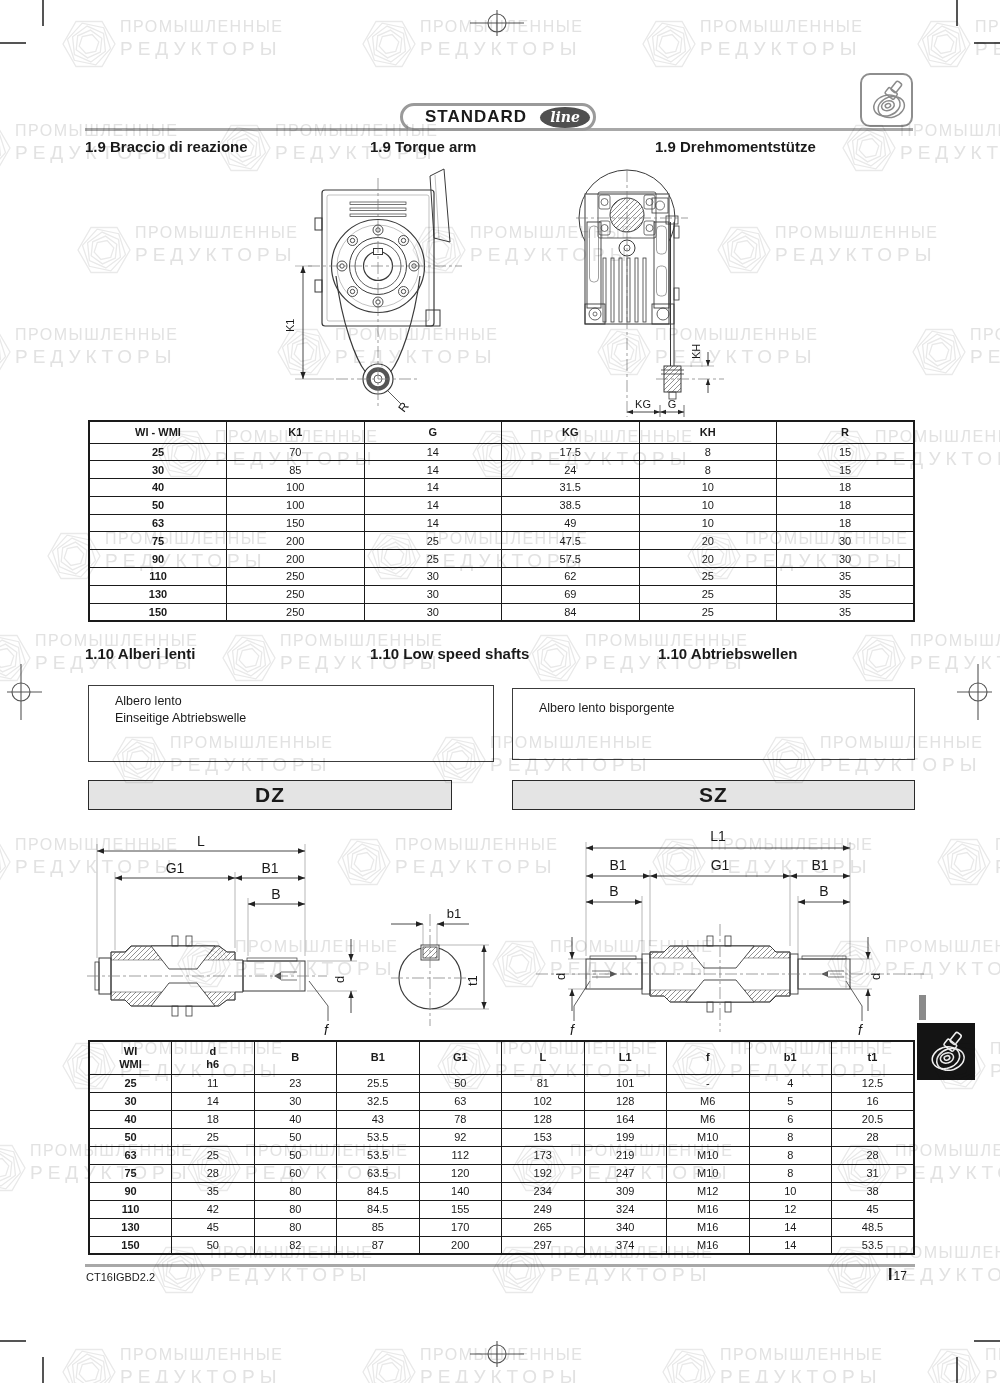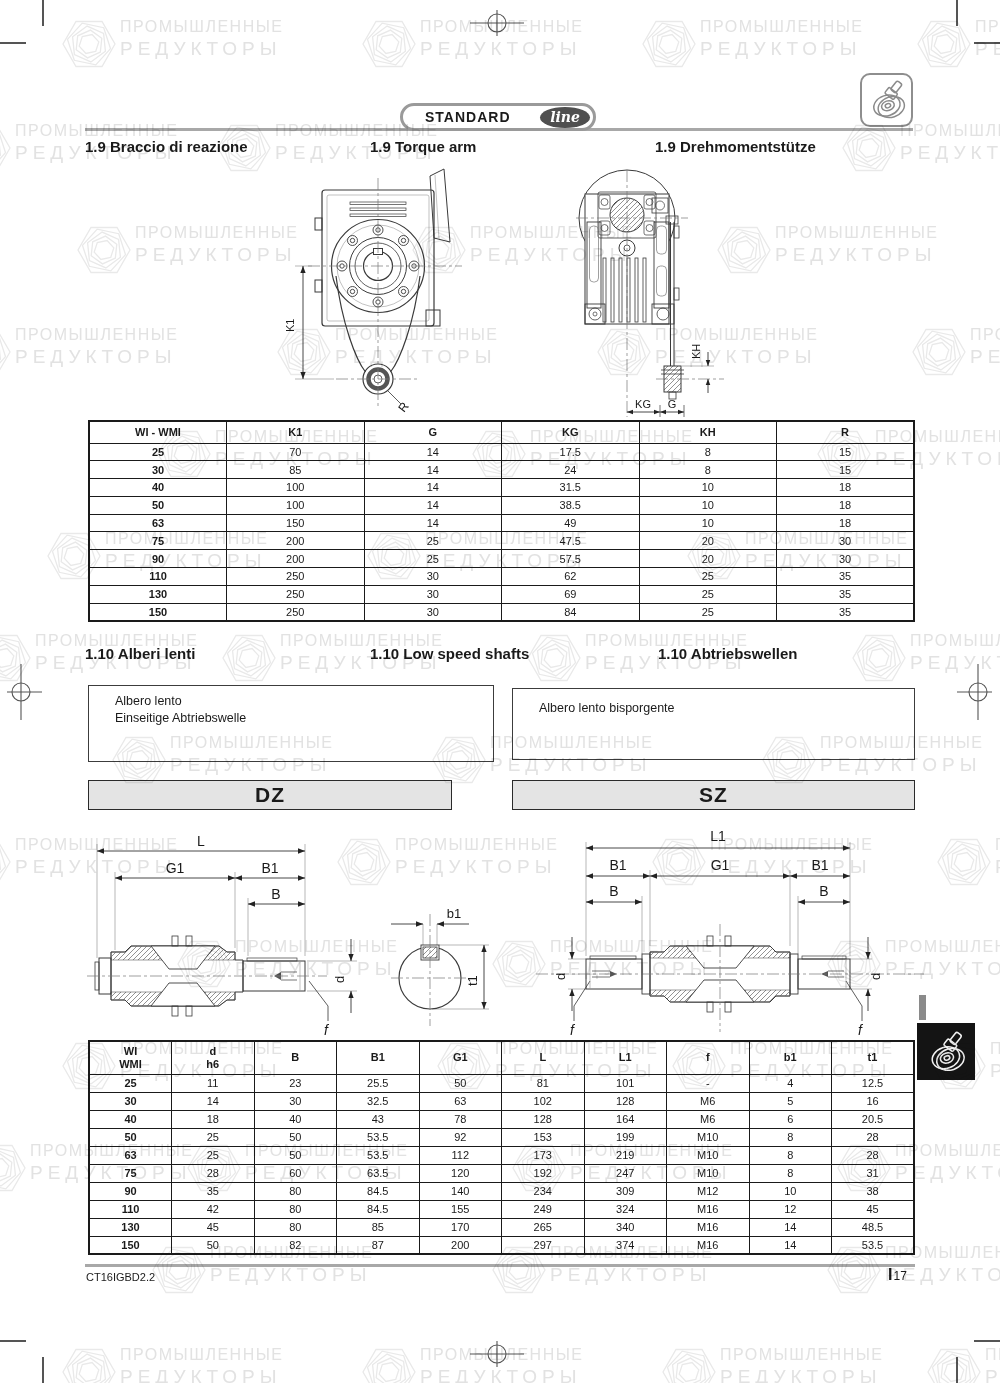--- a/index.html
+++ b/index.html
@@ -10,21 +10,21 @@
 
   
   .trim{position:absolute;background:#555}
   .regmark{position:absolute}
 
   
   .hrule{position:absolute;left:85px;top:128px;width:828px;height:3px;background:#a8a8a8}
   .brand-pill{position:absolute;left:400px;top:103px;width:196px;height:28px;border:3px solid #9a9a9a;
     border-radius:15px;background:#fff;display:flex;align-items:center;justify-content:space-between;
     padding:0 3px 0 22px;z-index:2}
-  .brand-main{font-weight:bold;font-size:14px;letter-spacing:1px}
+  .brand-main{font-weight:bold;font-size:17px;letter-spacing:1px}
   .brand-sub{width:50px;height:21px;background:#4f4f4f;border-radius:50%;color:#fff;
     font-family:"DejaVu Serif",serif;font-style:italic;font-weight:bold;font-size:14px;
     display:flex;align-items:center;justify-content:center}
   .corner-icon{position:absolute;left:860px;top:73px;width:53px;height:54px;border:2px solid #8e8e8e;
     border-radius:10px;background:#fff;display:flex;align-items:center;justify-content:center;color:#8a8a8a}
 
   
   .h3{position:absolute;font-size:15px;font-weight:bold;white-space:nowrap}
   .h3.it-style{}
 

